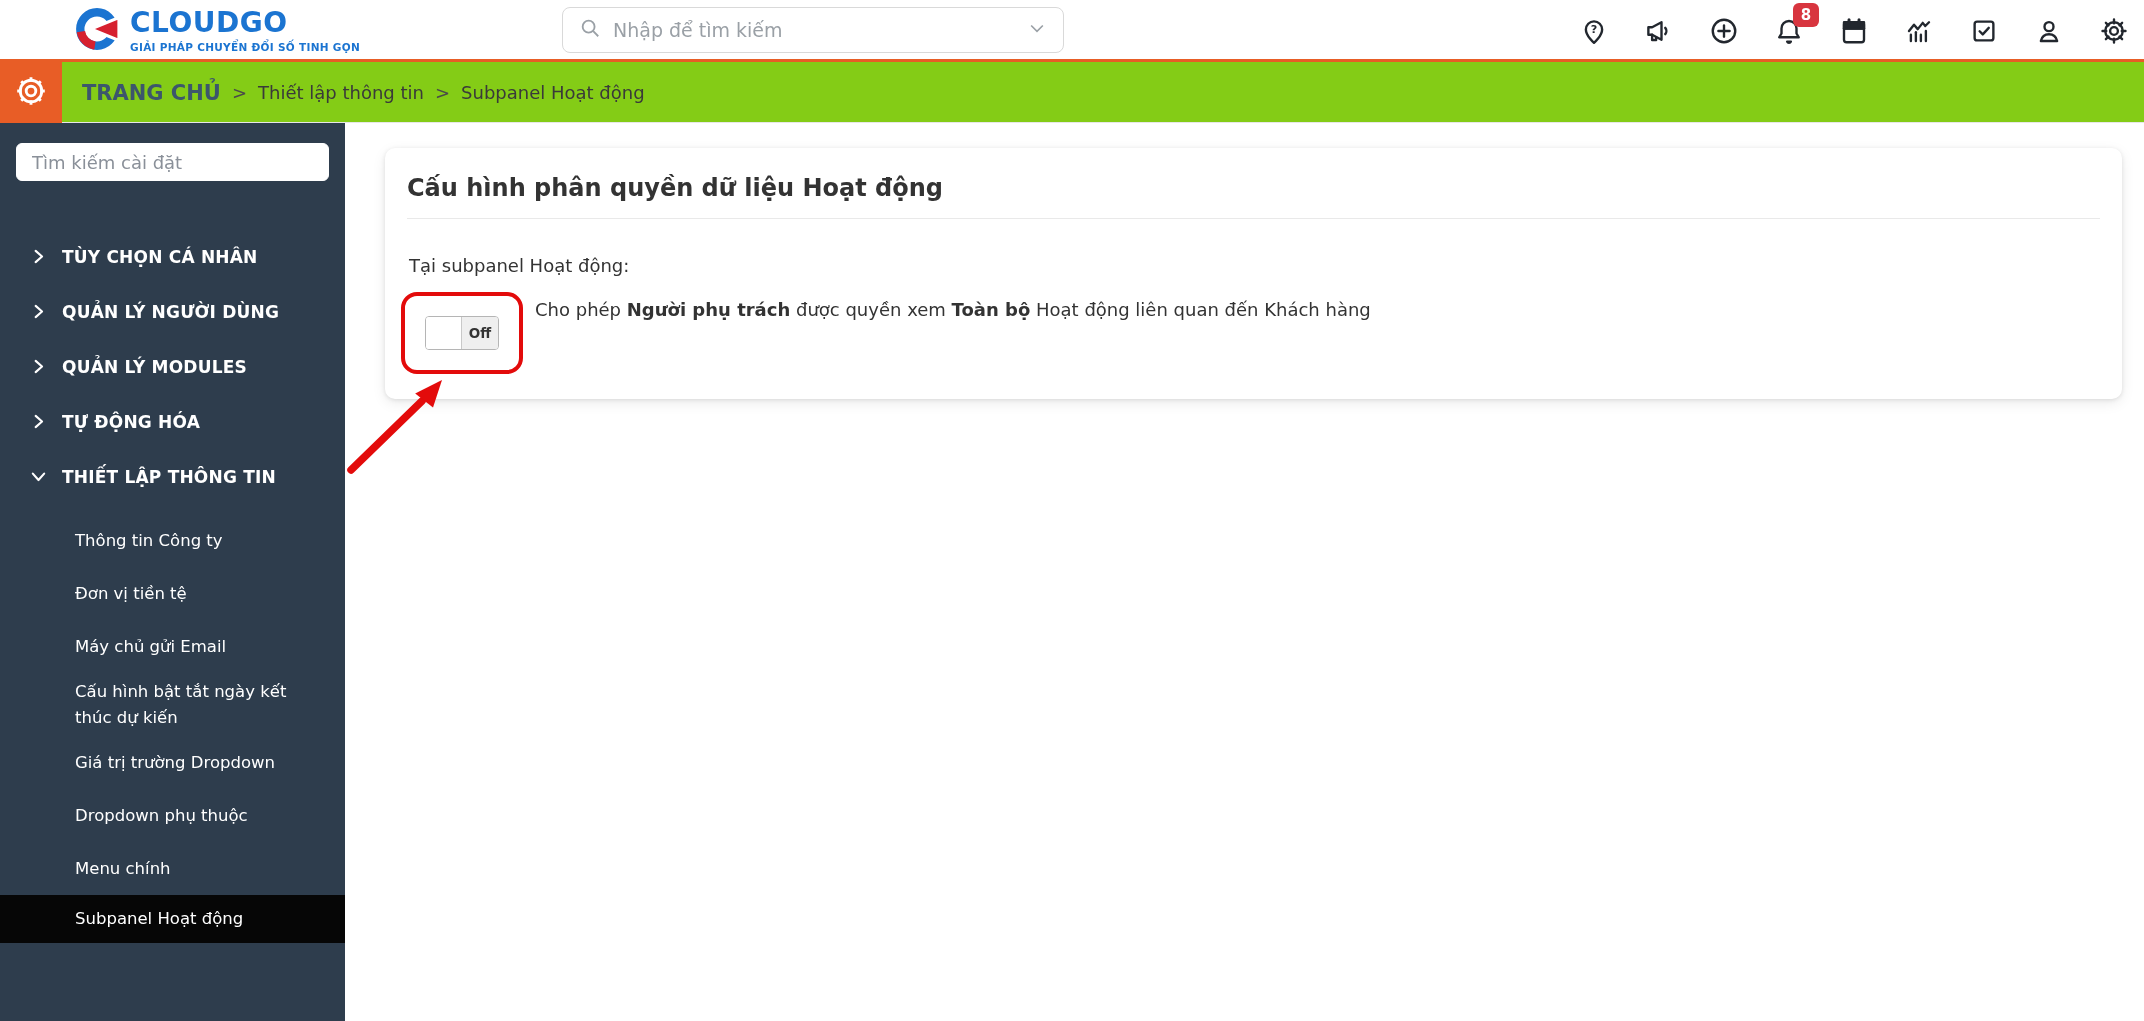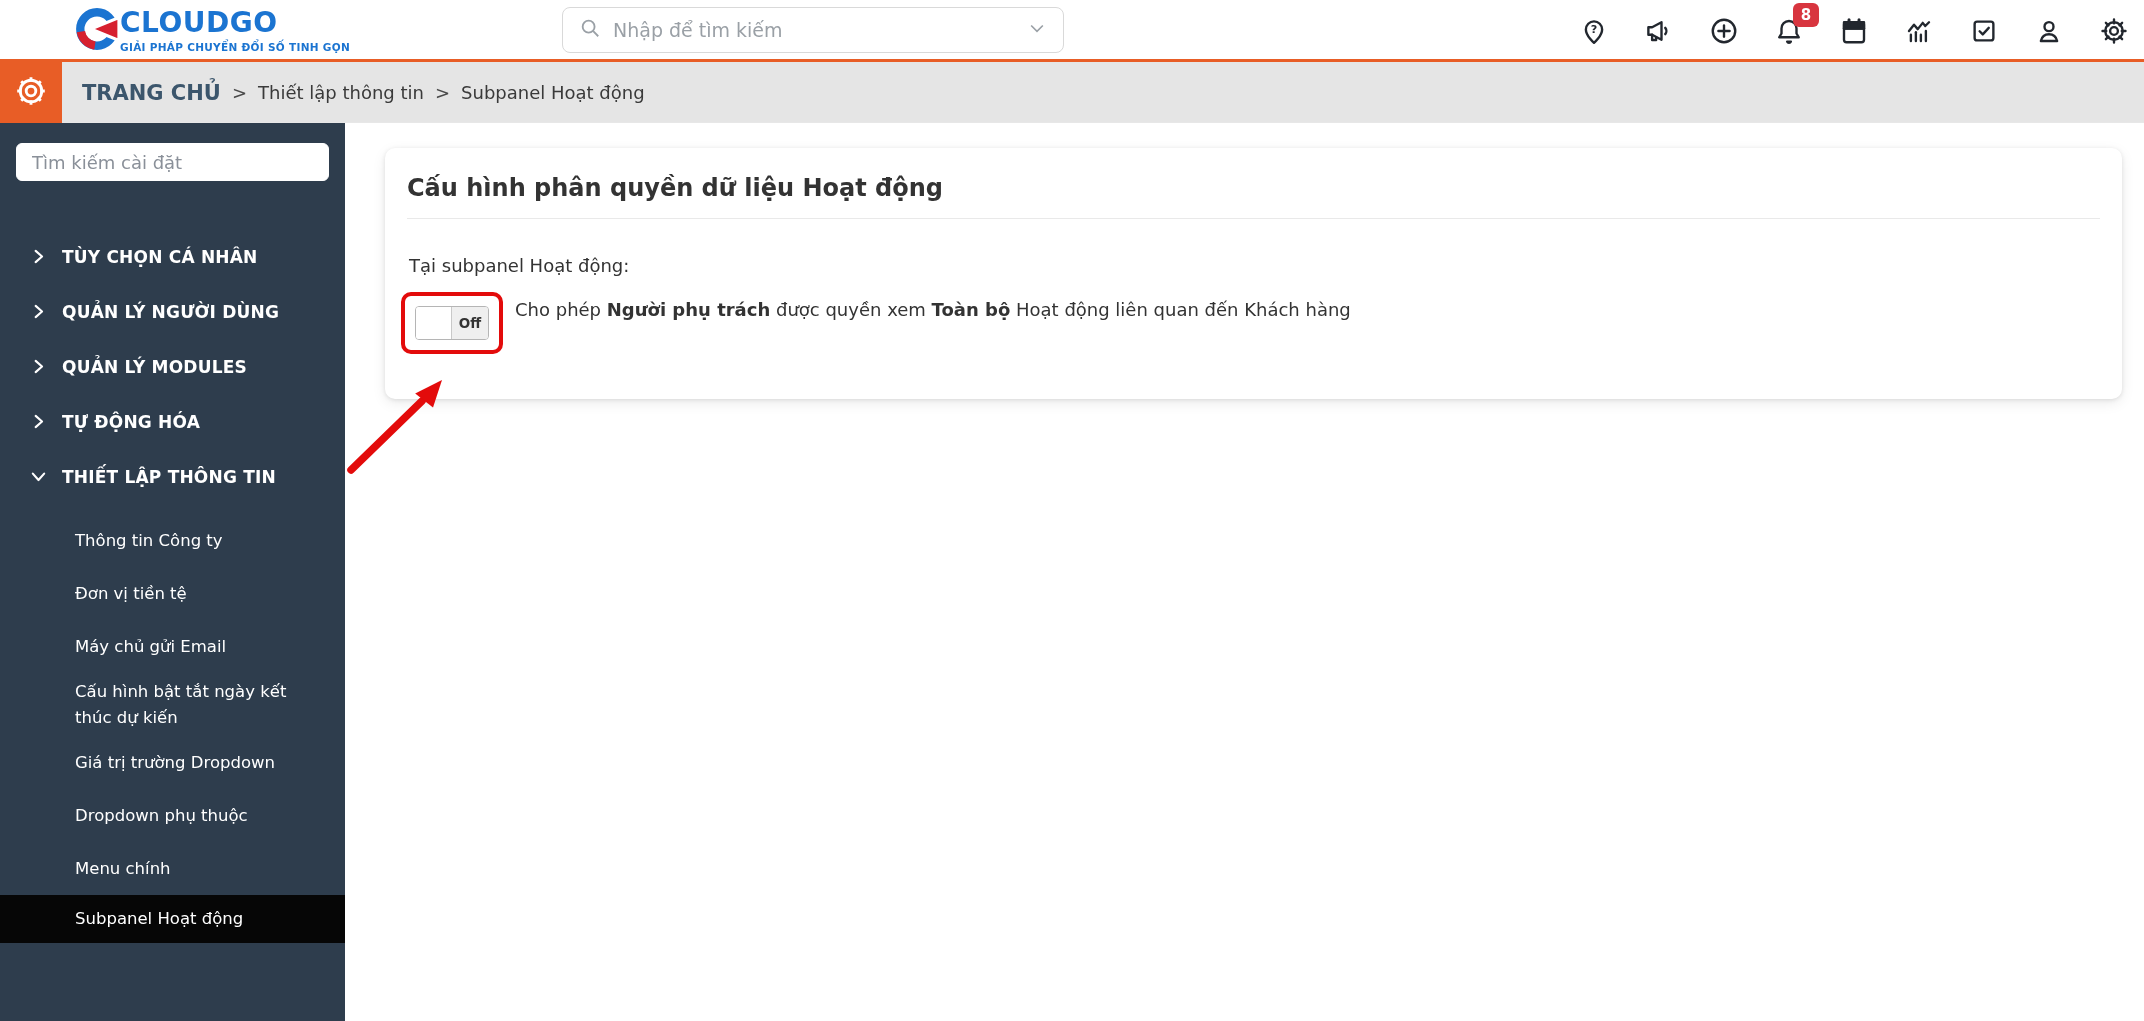--- a/index.html
+++ b/index.html
@@ -4,21 +4,21 @@
 <style>
   * { margin:0; padding:0; box-sizing:border-box; }
   html,body { width:2144px; height:1021px; overflow:hidden; background:#fff;
     font-family:"DejaVu Sans","Liberation Sans",sans-serif; }
   .stage { position:relative; width:2144px; height:1021px; background:#fff; }
 
   
   .topbar { position:absolute; left:0; top:0; width:2144px; height:62px;
     background:#fff; border-bottom:3px solid #e85d26; z-index:5; }
 
-  .logo { position:absolute; left:74px; top:6px; display:flex; align-items:center; }
+  .logo { position:absolute; left:74px; top:6px; display:flex; align-items:center; gap:10px; }
   .logo-text-block { display:flex; flex-direction:column; line-height:1; }
   .logo-name { font-size:28px; font-weight:bold; color:#1b74d1; letter-spacing:0.5px; }
   .logo-tagline { font-size:10.5px; font-weight:bold; color:#1b74d1; margin-top:5px; letter-spacing:0.3px; }
 
   .search-box { position:absolute; left:562px; top:7px; width:502px; height:46px;
     border:1px solid #d9d9d9; border-radius:8px; background:#fff; display:flex;
     align-items:center; padding:0 16px; gap:12px; }
   .search-box input { flex:1; border:none; outline:none; font-size:19px; color:#444;
     font-family:inherit; background:transparent; }
   .search-box input::placeholder { color:#9aa0a6; }
@@ -27,21 +27,21 @@
     align-items:center; gap:33px; padding-right:14px; }
   .tb-icon { position:relative; width:32px; height:32px; color:#22272e; cursor:pointer;
     display:flex; align-items:center; justify-content:center; }
   .tb-icon svg { width:30px; height:30px; }
   .tb-badge { position:absolute; top:-12px; right:-14px; min-width:26px; height:24px;
     background:#d8353f; color:#fff; font-size:15px; font-weight:bold; border-radius:6px;
     display:flex; align-items:center; justify-content:center; padding:0 5px; }
 
   
   .crumb-row { position:absolute; left:0; top:62px; width:2144px; height:61px;
-    background:#e5e5e5; border-bottom:1px solid #e7e7e7; z-index:4; }
+    background:#84cc16; border-bottom:1px solid #e7e7e7; z-index:4; }
   .crumb-gear { position:absolute; left:0; top:0; width:62px; height:61px;
     background:#e85d26; display:flex; align-items:center; justify-content:center; cursor:pointer; }
   .crumb-gear svg { width:36px; height:36px; color:#fff; }
   .crumb-text { position:absolute; left:82px; top:0; height:61px; display:flex;
     align-items:center; gap:11px; }
   .crumb-home { font-size:21px; font-weight:bold; color:#3c566c; cursor:pointer; }
   .crumb-sep { font-size:18px; color:#4a4a4a; }
   .crumb-item { font-size:18px; color:#3a3a3a; cursor:pointer; }
 
   
@@ -62,21 +62,21 @@
   .side-sub.active { background:#060606; min-height:48px; }
 
   
   .main { position:absolute; left:345px; top:123px; width:1799px; height:898px; background:#fff; }
   .card { position:absolute; left:40px; top:25px; width:1737px; height:251px;
     background:#fff; border-radius:10px; box-shadow:0 1px 4px rgba(0,0,0,.10), 0 4px 14px rgba(0,0,0,.08); }
   .card-title { font-size:24px; font-weight:bold; color:#333; padding:26px 22px 0 22px; }
   .card-divider { height:1px; background:#e9e9e9; margin:16px 22px 0 22px; }
   .card-intro { font-size:18px; color:#333; margin:36px 0 0 24px; }
   .toggle-row { display:flex; align-items:flex-start; margin:16px 0 0 16px; }
-  .toggle-highlight { border:4px solid #e30b0b; border-radius:10px; padding:10px; cursor:pointer; }
+  .toggle-highlight { border:4px solid #e30b0b; border-radius:16px; padding:20px; cursor:pointer; }
   .toggle { width:74px; height:34px; border:1px solid #b5b5b5; border-radius:4px;
     display:flex; overflow:hidden; background:#fff; }
   .toggle-knob { width:37px; background:#fff; border-right:1px solid #c9c9c9; }
   .toggle-off { width:37px; background:#efefef; display:flex; align-items:center;
     justify-content:center; font-size:13.5px; font-weight:bold; color:#333; }
   .toggle-texts { margin-left:12px; padding-top:7px; }
   .perm-line { font-size:18px; color:#333; }
   .perm-line b { font-weight:bold; }
   .perm-note { font-size:15.5px; font-style:italic; color:#9b9b9b; margin-top:8px; }
 

